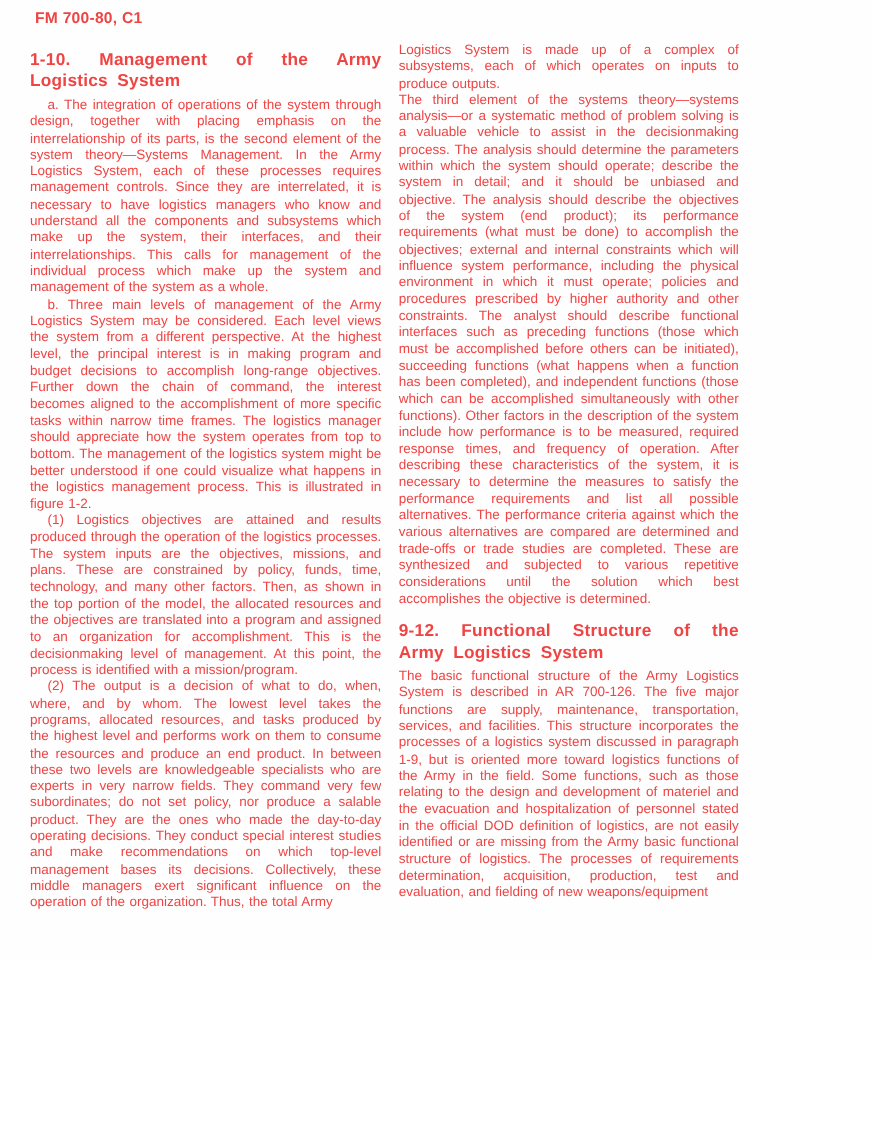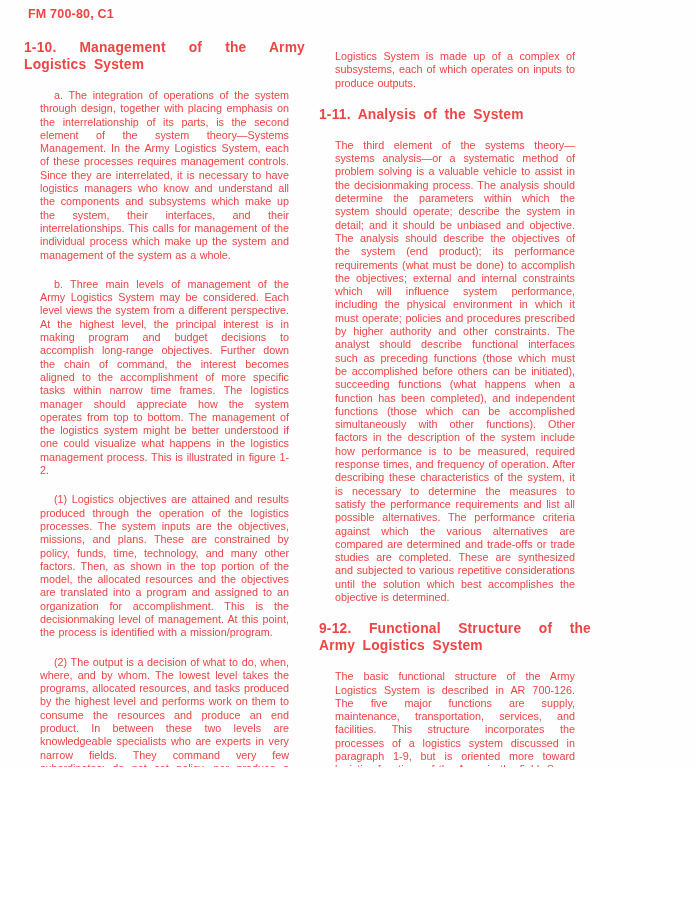--- a/index.html
+++ b/index.html
@@ -45,21 +45,21 @@
     word-spacing: 3.5px;
     letter-spacing: 0.2px;
     margin: 10px 0 5px 0;
   }
   .col-left .heading:first-child { margin-top: 5px; }
   .para {
     font-size: 10.8px;
     line-height: 13.3px;
     text-align: justify;
     word-spacing: 0.5px;
-    margin: 16px;
+    margin: 0;
   }
   .para.indent { text-indent: 14px; }
   .page-footer {
     position: absolute;
     top: 808px;
     left: 26px;
     font-size: 12.5px;
     font-weight: bold;
   }
   .page-footer .pageno { margin-right: 24px; }
@@ -76,21 +76,20 @@
     <div class="col col-left">
       <h2 class="heading">1-10. Management of the Army Logistics System</h2>
       <p class="para indent">a. The integration of operations of the system through design, together with placing emphasis on the interrelationship of its parts, is the second element of the system theory—Systems Management. In the Army Logistics System, each of these processes requires management controls. Since they are interrelated, it is necessary to have logistics managers who know and understand all the components and subsystems which make up the system, their interfaces, and their interrelationships. This calls for management of the individual process which make up the system and management of the system as a whole.</p>
       <p class="para indent">b. Three main levels of management of the Army Logistics System may be considered. Each level views the system from a different perspective. At the highest level, the principal interest is in making program and budget decisions to accomplish long-range objectives. Further down the chain of command, the interest becomes aligned to the accomplishment of more specific tasks within narrow time frames. The logistics manager should appreciate how the system operates from top to bottom. The management of the logistics system might be better understood if one could visualize what happens in the logistics management process. This is illustrated in figure 1-2.</p>
       <p class="para indent">(1) Logistics objectives are attained and results produced through the operation of the logistics processes. The system inputs are the objectives, missions, and plans. These are constrained by policy, funds, time, technology, and many other factors. Then, as shown in the top portion of the model, the allocated resources and the objectives are translated into a program and assigned to an organization for accomplishment. This is the decisionmaking level of management. At this point, the process is identified with a mission/program.</p>
       <p class="para indent">(2) The output is a decision of what to do, when, where, and by whom. The lowest level takes the programs, allocated resources, and tasks produced by the highest level and performs work on them to consume the resources and produce an end product. In between these two levels are knowledgeable specialists who are experts in very narrow fields. They command very few subordinates; do not set policy, nor produce a salable product. They are the ones who made the day-to-day operating decisions. They conduct special interest studies and make recommendations on which top-level management bases its decisions. Collectively, these middle managers exert significant influence on the operation of the organization. Thus, the total Army</p>
     </div>
 
     <div class="col col-right">
       <p class="para">Logistics System is made up of a complex of subsystems, each of which operates on inputs to produce outputs.</p>
-      <h2 class="heading">1-11. Analysis of the System</h2>
       <p class="para">The third element of the systems theory—systems analysis—or a systematic method of problem solving is a valuable vehicle to assist in the decisionmaking process. The analysis should determine the parameters within which the system should operate; describe the system in detail; and it should be unbiased and objective. The analysis should describe the objectives of the system (end product); its performance requirements (what must be done) to accomplish the objectives; external and internal constraints which will influence system performance, including the physical environment in which it must operate; policies and procedures prescribed by higher authority and other constraints. The analyst should describe functional interfaces such as preceding functions (those which must be accomplished before others can be initiated), succeeding functions (what happens when a function has been completed), and independent functions (those which can be accomplished simultaneously with other functions). Other factors in the description of the system include how performance is to be measured, required response times, and frequency of operation. After describing these characteristics of the system, it is necessary to determine the measures to satisfy the performance requirements and list all possible alternatives. The performance criteria against which the various alternatives are compared are determined and trade-offs or trade studies are completed. These are synthesized and subjected to various repetitive considerations until the solution which best accomplishes the objective is determined.</p>
       <h2 class="heading">9-12. Functional Structure of the Army Logistics System</h2>
       <p class="para">The basic functional structure of the Army Logistics System is described in AR 700-126. The five major functions are supply, maintenance, transportation, services, and facilities. This structure incorporates the processes of a logistics system discussed in paragraph 1-9, but is oriented more toward logistics functions of the Army in the field. Some functions, such as those relating to the design and development of materiel and the evacuation and hospitalization of personnel stated in the official DOD definition of logistics, are not easily identified or are missing from the Army basic functional structure of logistics. The processes of requirements determination, acquisition, production, test and evaluation, and fielding of new weapons/equipment</p>
     </div>
 
   </div>
 
   <div class="page-footer">
     <span class="pageno">7-6</span><span>Change 4</span>
   </div>

